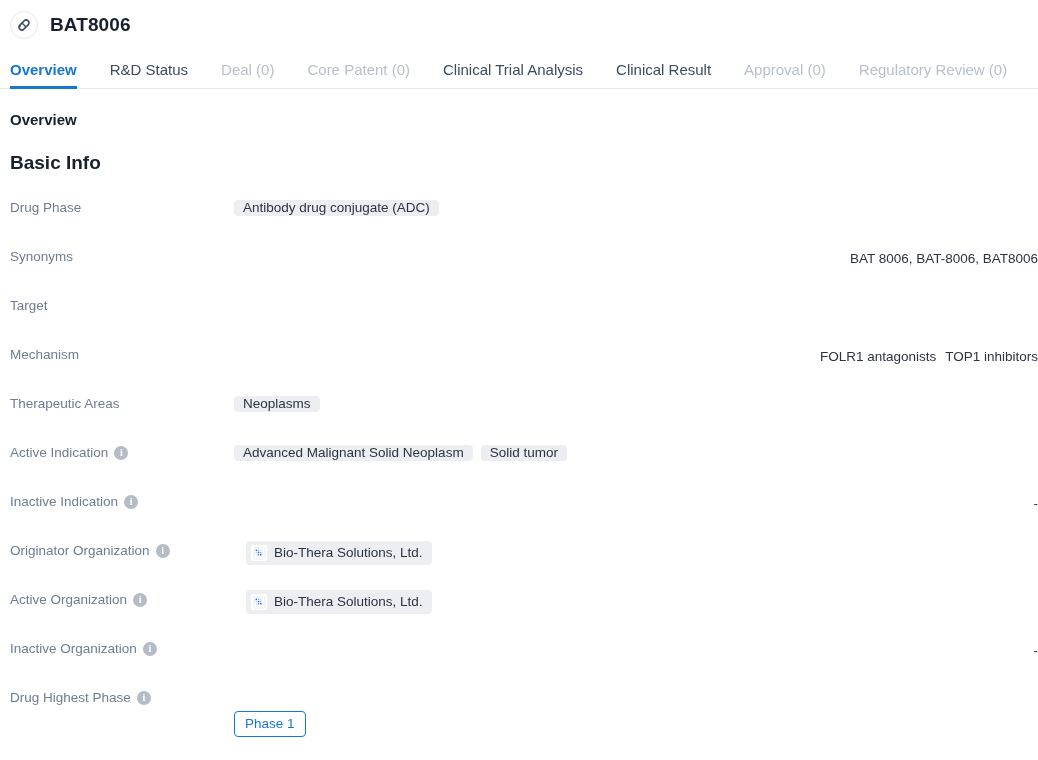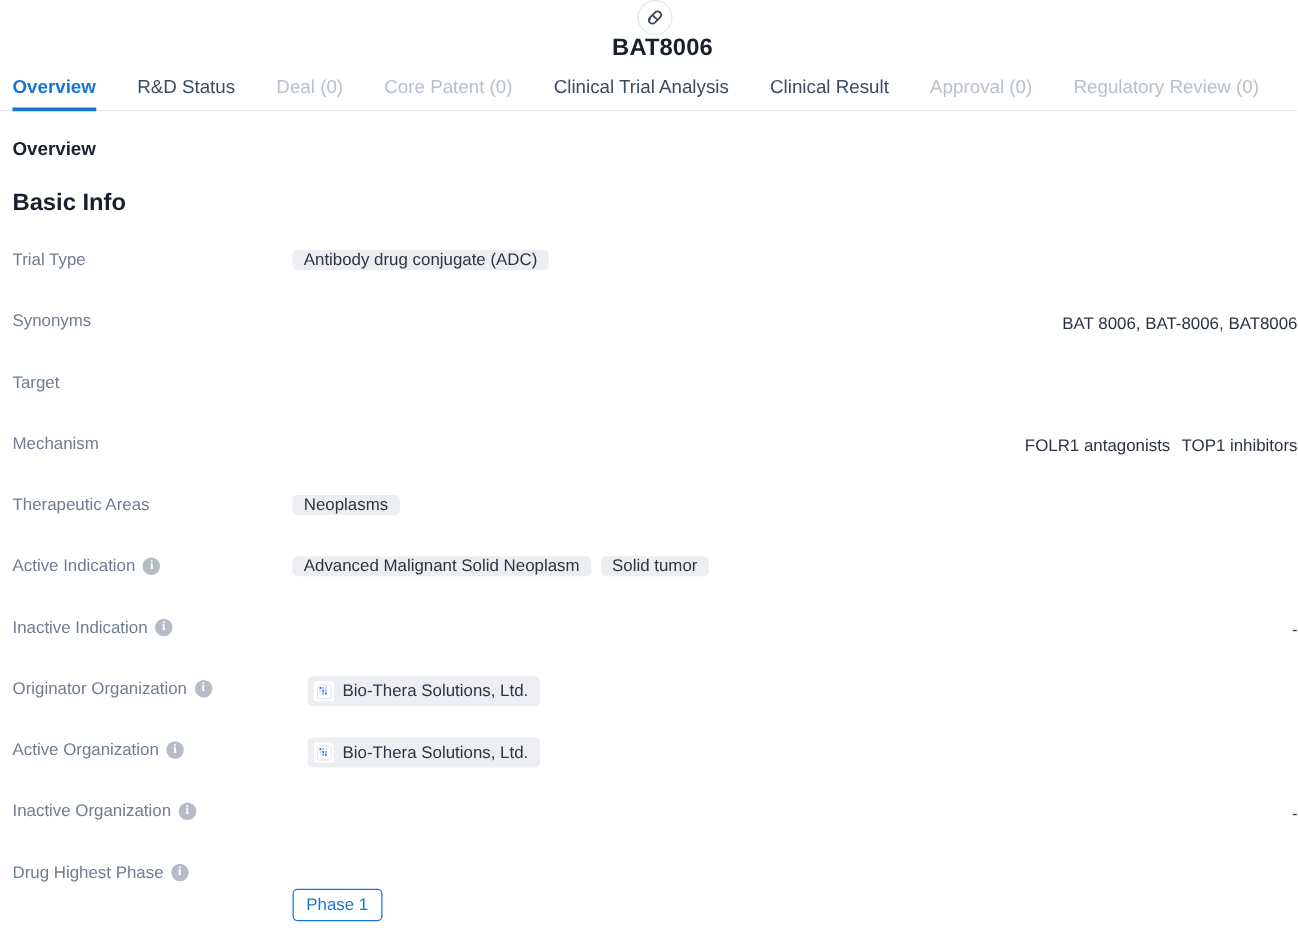--- a/index.html
+++ b/index.html
@@ -11,21 +11,20 @@
     -webkit-font-smoothing: antialiased;
   }
   .page { width: 1038px; height: 760px; position: relative; overflow: hidden; background:#fff; }
 
   
   .header {
     height: 50px;
     display: flex;
     align-items: center;
     padding: 0 0 0 10px;
-    flex-direction: column;
   }
   .drug-avatar {
     width: 28px; height: 28px;
     border-radius: 50%;
     border: 1px solid #e3e7ec;
     background: #fff;
     display: flex; align-items: center; justify-content: center;
     flex: 0 0 auto;
   }
   .drug-avatar svg { display:block; }
@@ -210,21 +209,21 @@
     </div>
   </div>
 
   <div class="content">
 
     <div class="section-title">Overview</div>
     <div class="group-title">Basic Info</div>
 
     <div class="row">
       <div class="row-label">
-        <span>Trial Type</span>
+        <span>Drug Phase</span>
       </div>
       <div class="row-value">
         <span class="tag">Antibody drug conjugate (ADC)</span>
       </div>
     </div>
 
     <div class="row">
       <div class="row-label">
         <span>Synonyms</span>
       </div>

